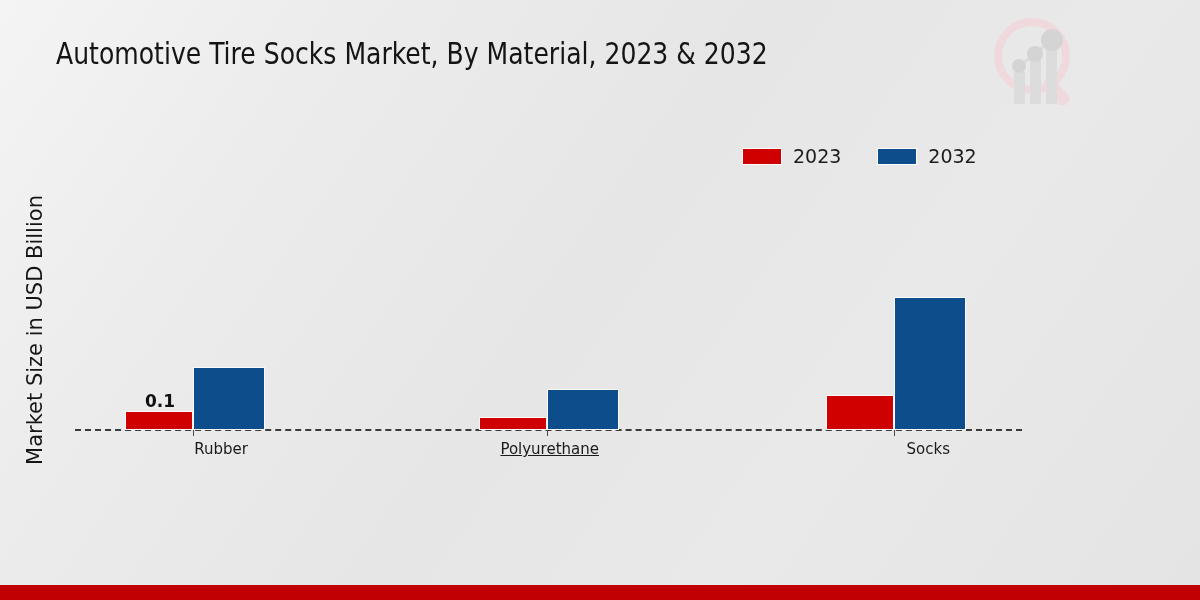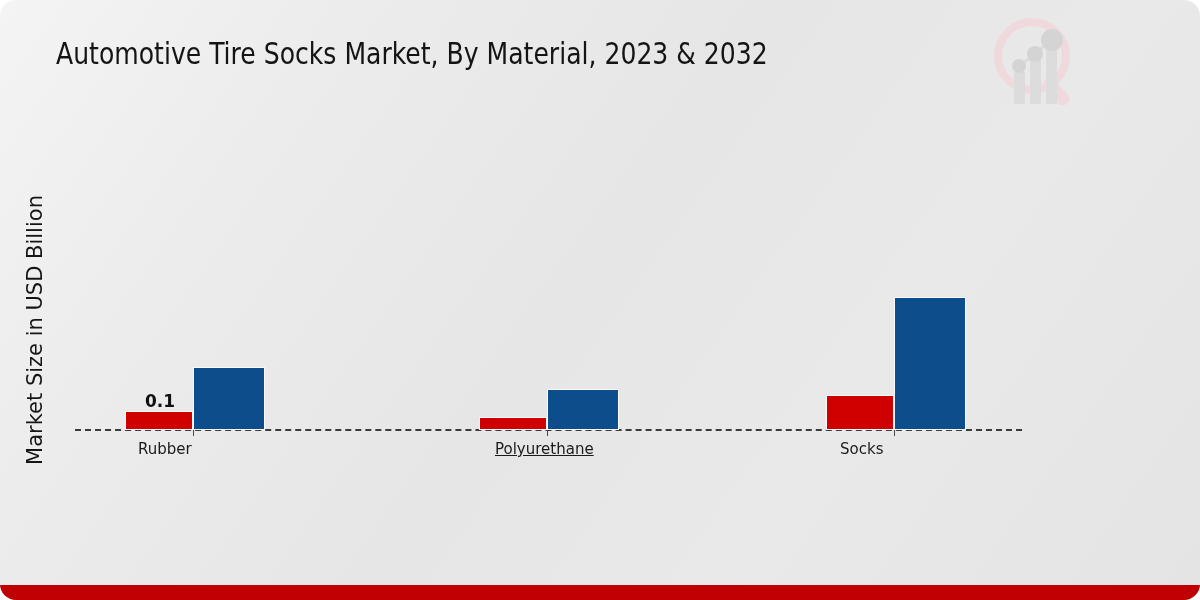--- a/index.html
+++ b/index.html
@@ -12,21 +12,20 @@
     overflow: hidden;
     font-family: "DejaVu Sans", sans-serif;
   }
 
   #canvas {
     position: relative;
     width: 1200px;
     height: 600px;
     background: linear-gradient(125deg, #f4f4f4 0%, #ececec 22%, #e6e6e6 48%, #e9e9e9 70%, #e4e4e4 100%);
     overflow: hidden;
-    border-radius: 16px;
   }
 
   
   #chart-title {
     position: absolute;
     left: 56px;
     top: 36px;
     font-size: 30px;
     font-weight: 400;
     color: #141414;
@@ -128,21 +127,21 @@
     width: 0;
     height: 6px;
     border-left: 1px solid #4a4a4a;
   }
 
   .cat-label {
     position: absolute;
     font-size: 15px;
     color: #1a1a1a;
     font-family: "DejaVu Sans", sans-serif;
-    text-align: left;
+    text-align: right;
     width: 110px;
     line-height: 20px;
     word-break: break-all;
   }
 
   
   #bottom-band {
     position: absolute;
     left: 0;
     top: 585px;
@@ -170,20 +169,30 @@
       <rect x="58" y="32" width="11" height="58" fill="#dcdcdc"></rect>
 
       <path d="M31 52 L47 40 L63 26" fill="none" stroke="#dcdcdc" stroke-width="3"></path>
 
       <circle cx="31" cy="52" r="7" fill="#d4d4d4"></circle>
       <circle cx="47" cy="40" r="8" fill="#d4d4d4"></circle>
       <circle cx="64" cy="26" r="11" fill="#d4d4d4"></circle>
     </svg>
   </div>
 
+  <div id="legend">
+    <div class="legend-item">
+      <span class="legend-swatch" style="background:#ce0000"></span>
+      <span class="legend-label">2023</span>
+    </div>
+    <div class="legend-item">
+      <span class="legend-swatch" style="background:#0e4d8c"></span>
+      <span class="legend-label">2032</span>
+    </div>
+  </div>
 
   <div id="y-axis-title">Market Size in USD Billion</div>
 
   <div id="plot">
 
     <div id="baseline"></div>
 
     <div class="bar s2023" style="left:125px; top:400px; width:68px; height:19px;"></div>
     <div class="bar s2032" style="left:193px; top:356px; width:72px; height:63px;"></div>
     <div class="bar-value" style="left:145px; top:380px;">0.1</div>

